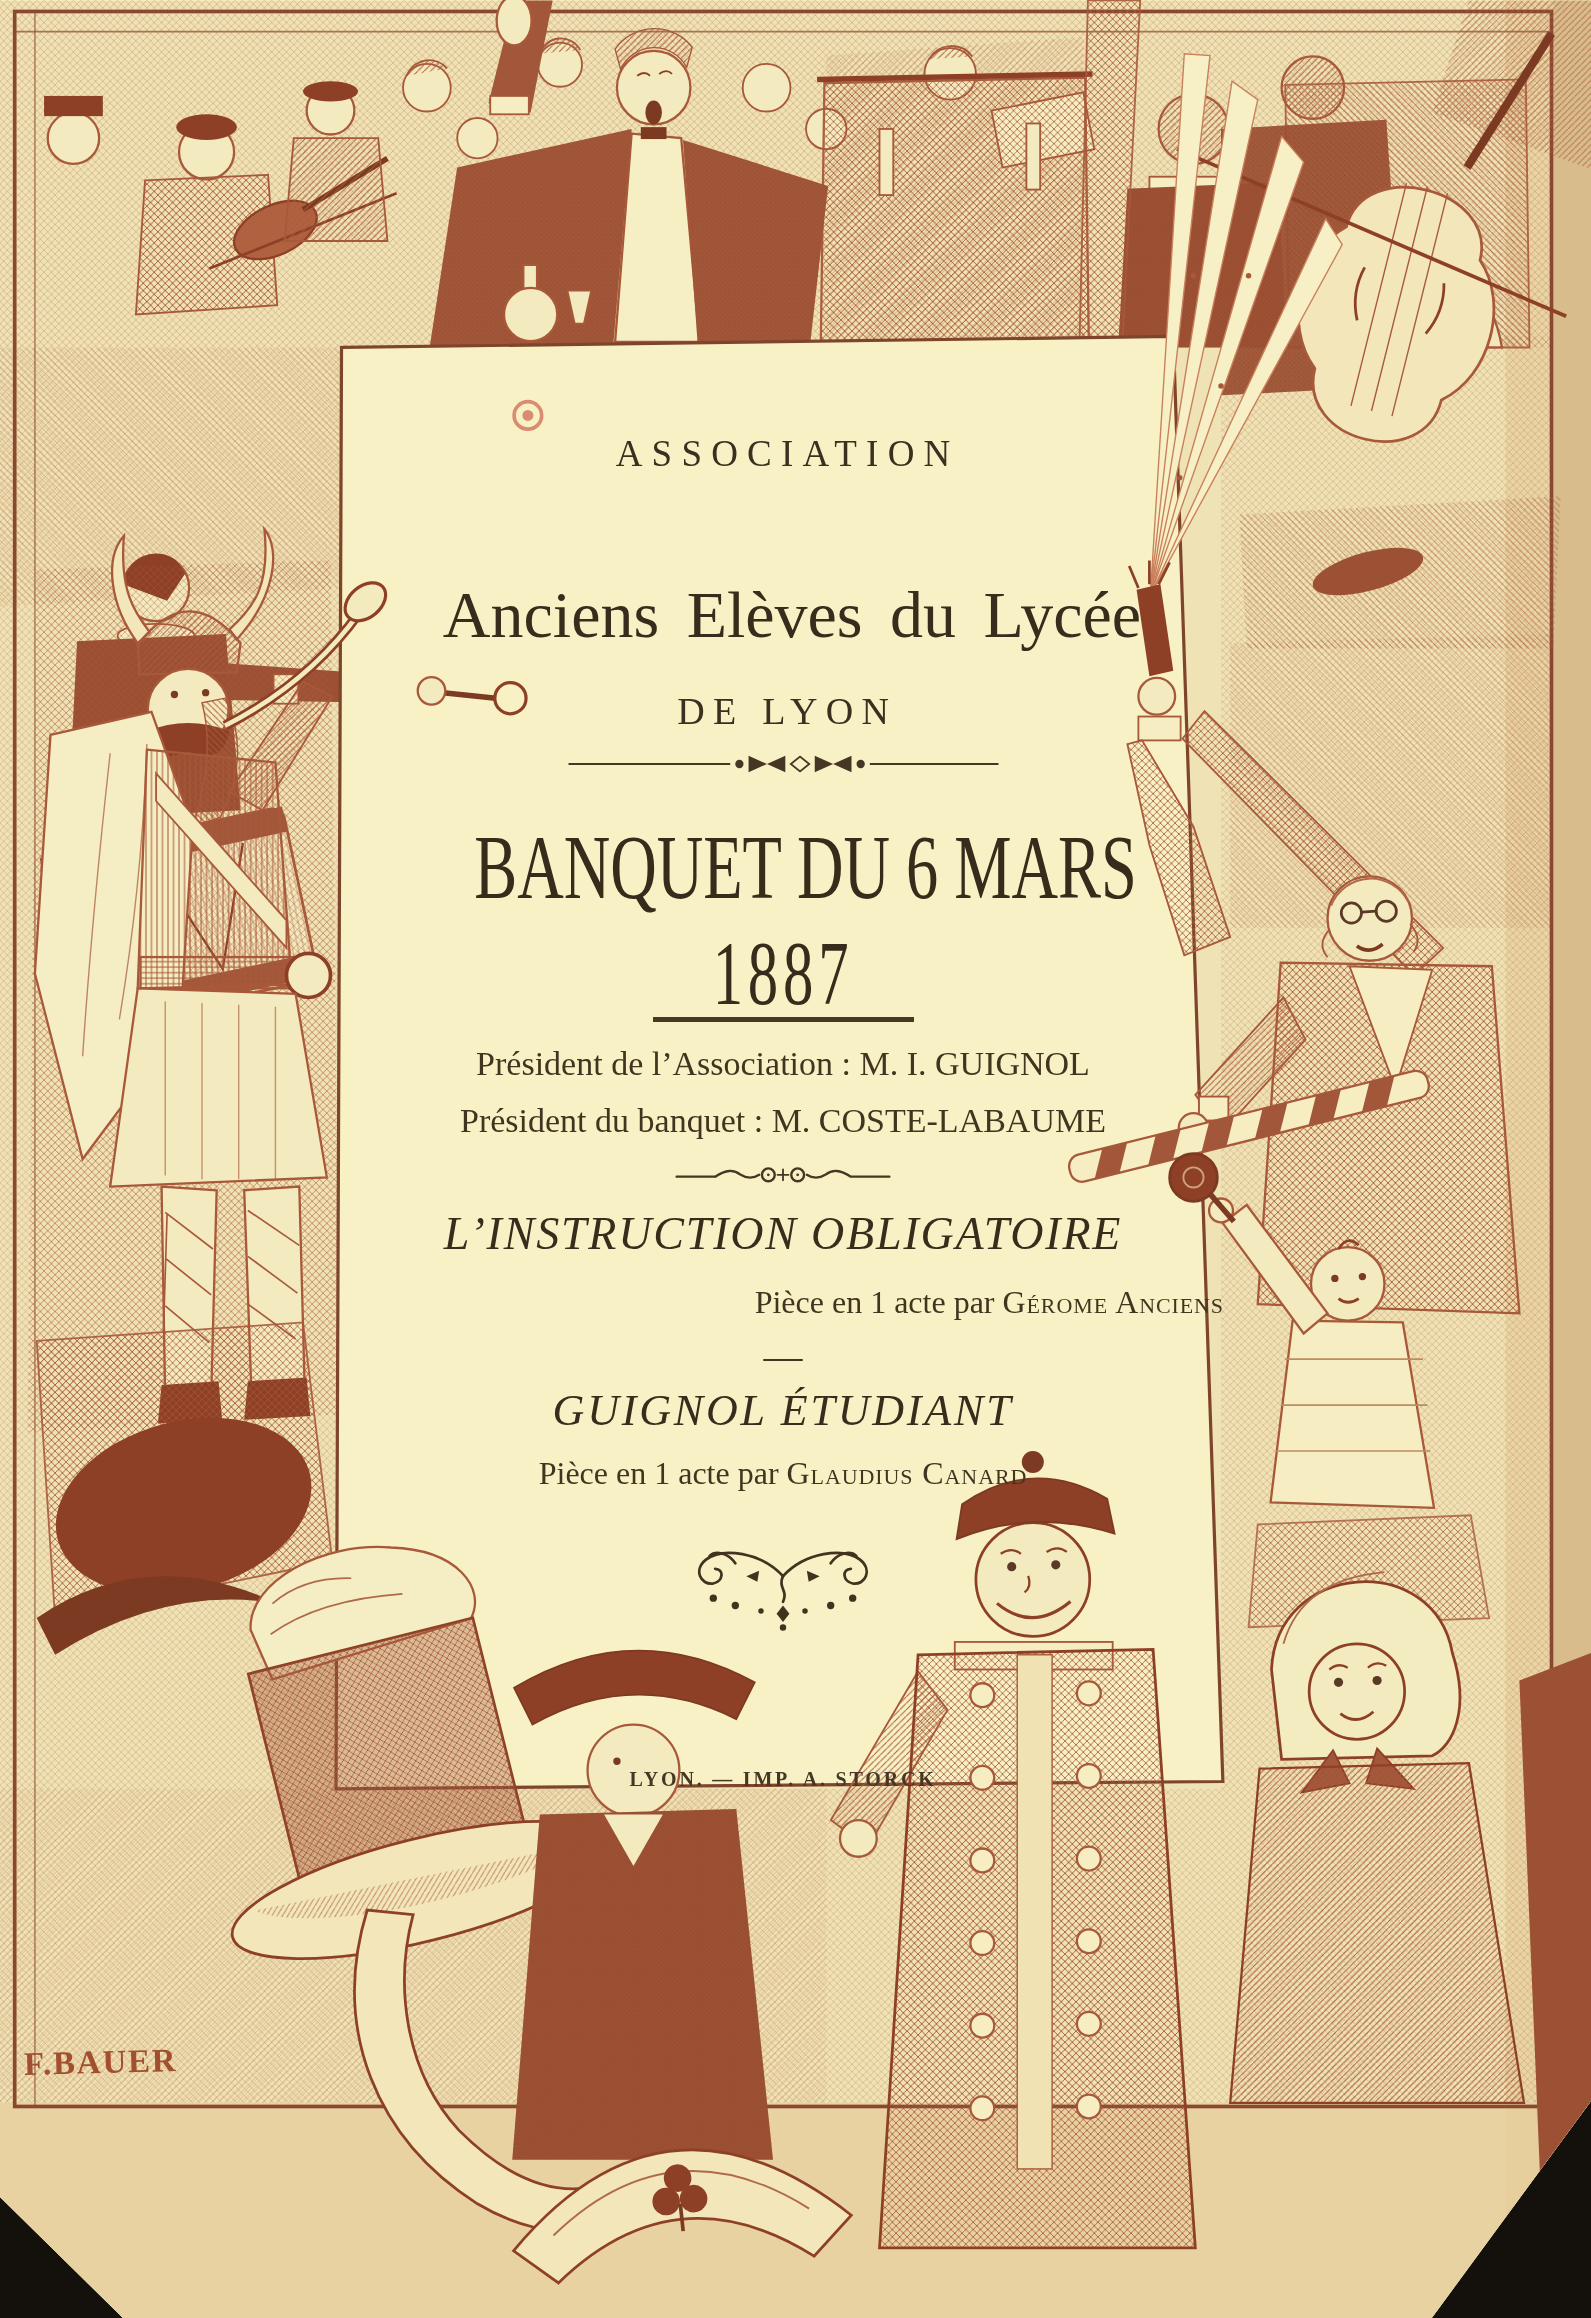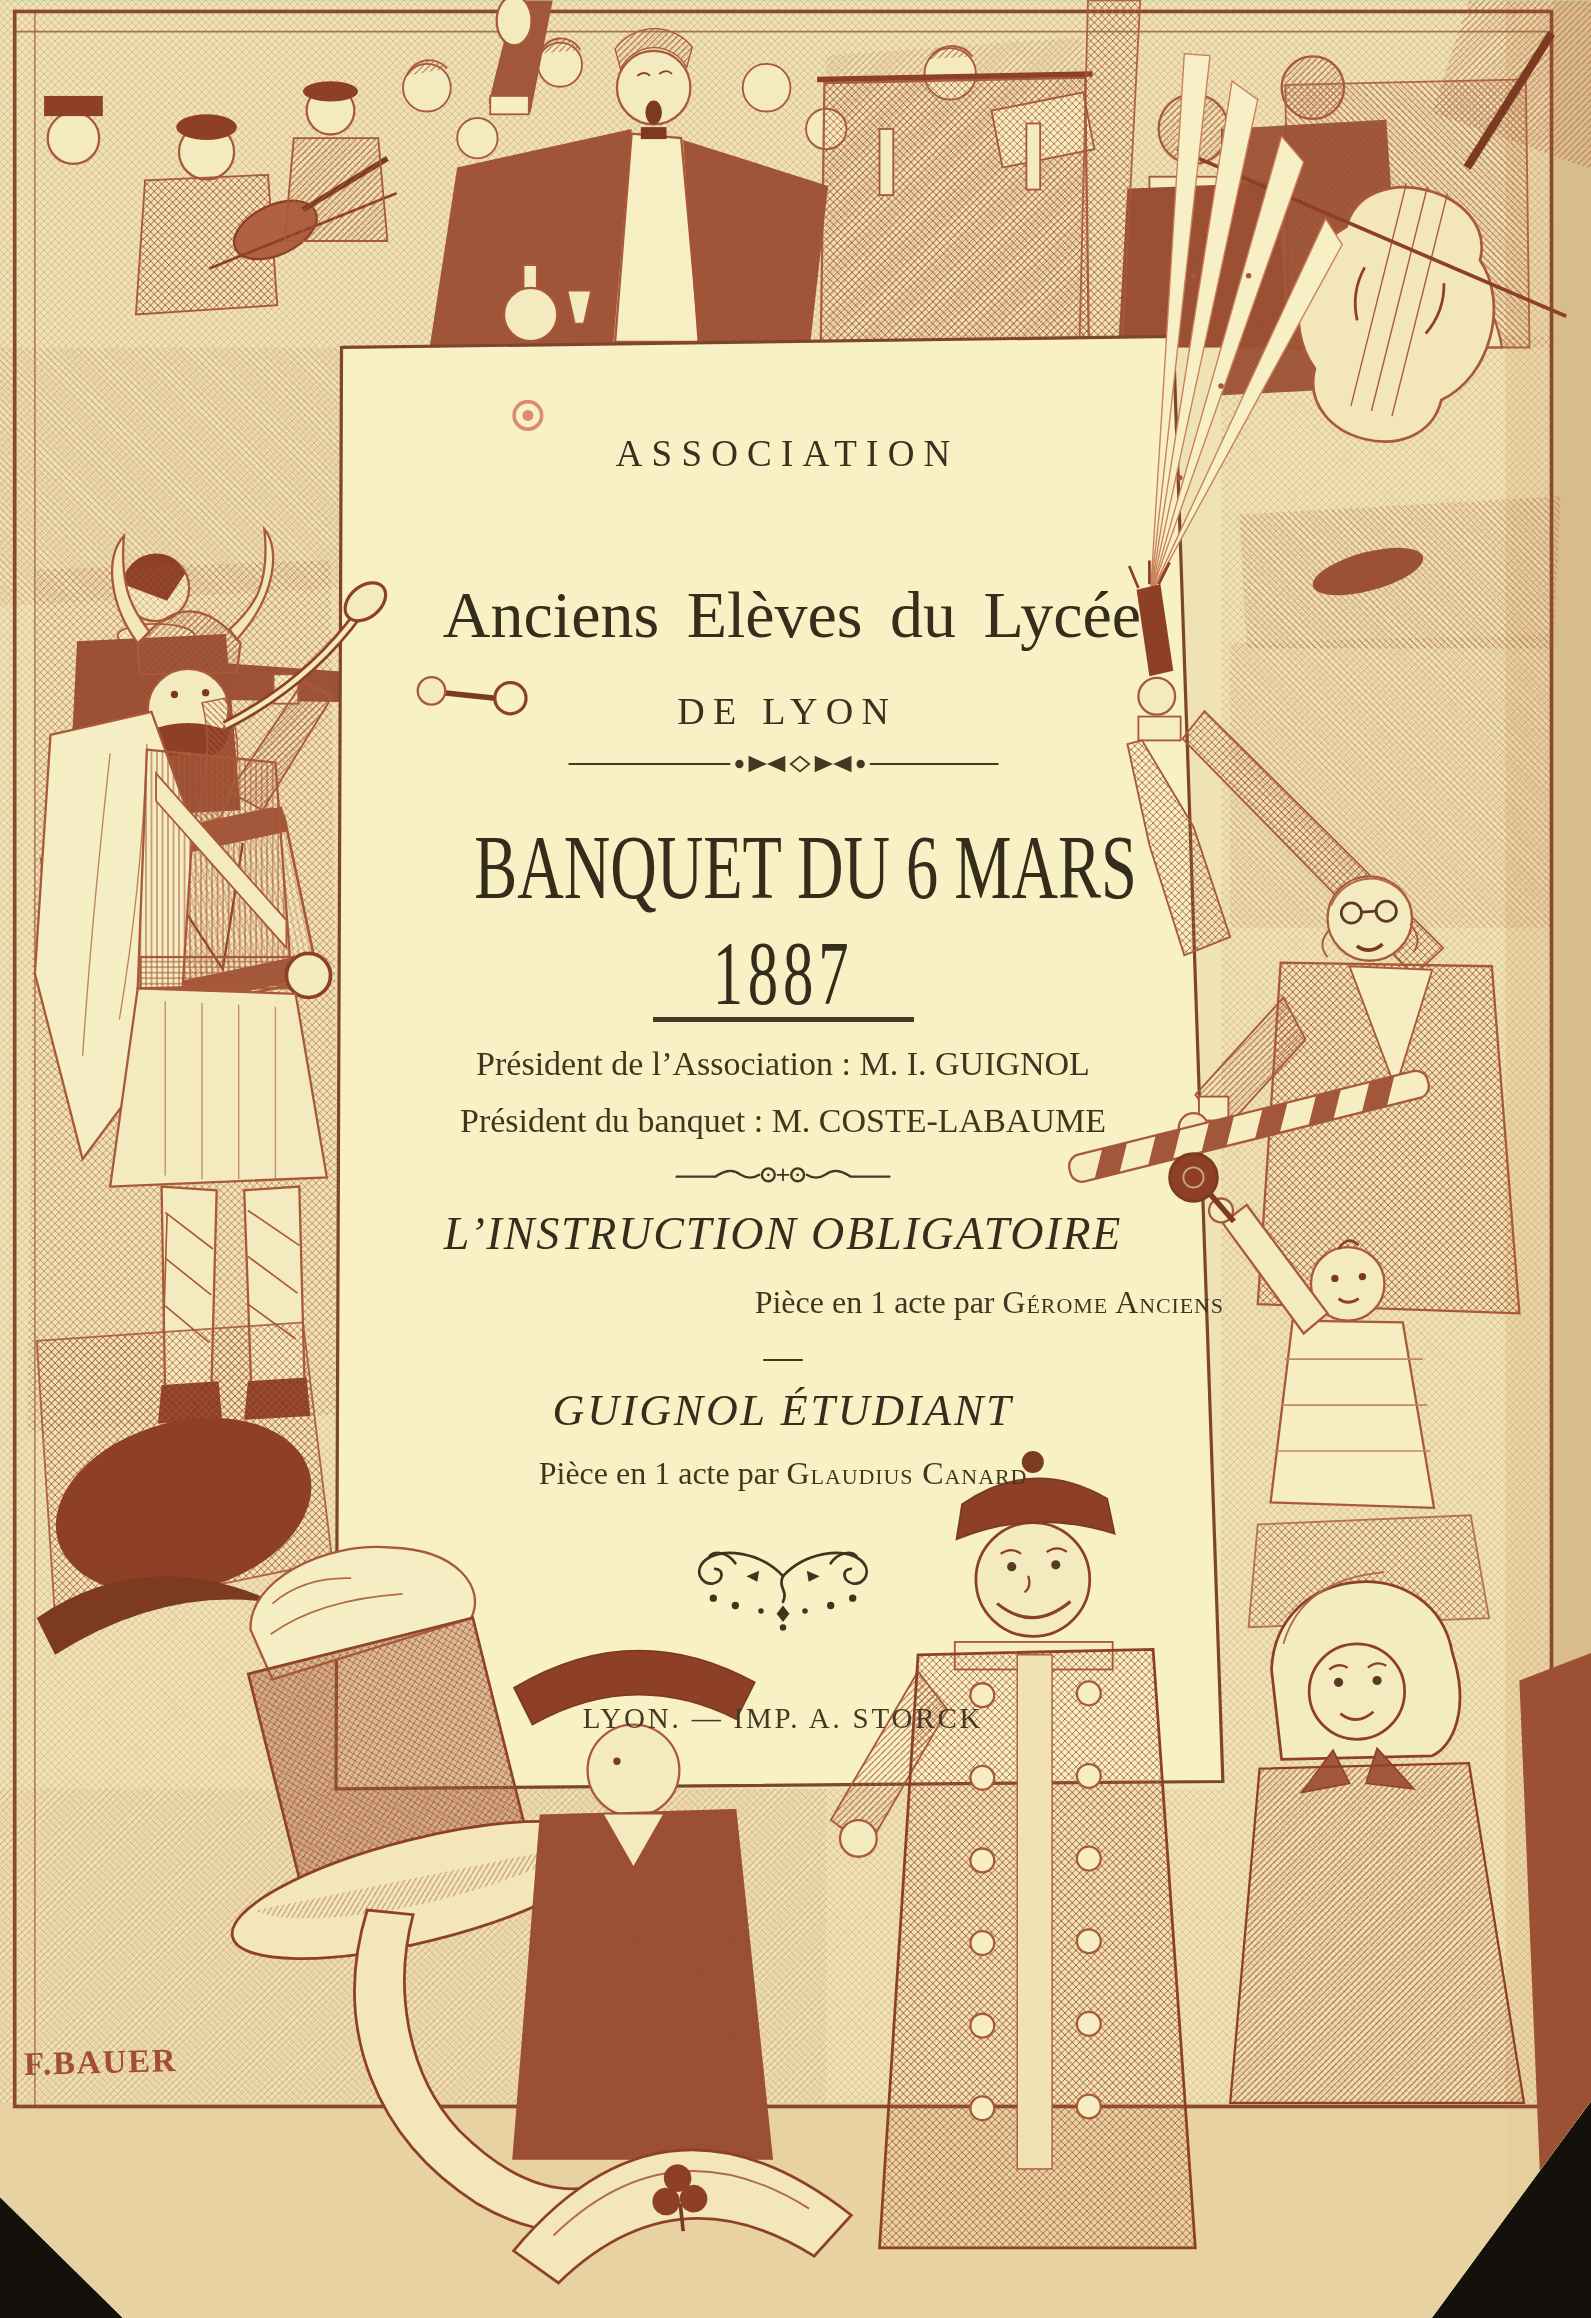--- a/index.html
+++ b/index.html
@@ -3,21 +3,21 @@
 <meta charset="utf-8">
 <title>BANQUET DU 6 MARS</title>
 <style>
   html,body{margin:0;padding:0;}
   body{
     width:1591px;height:2319px;position:relative;
     background:#14110d;
     font-family:"Liberation Serif","DejaVu Serif",serif;
   }
   .card{
-    position:absolute;inset:0;background:#86efac;overflow:hidden;
+    position:absolute;inset:0;background:#fef9c3;overflow:hidden;
     clip-path:polygon(0 0,1591px 0,1591px 2101px,1431px 2319px,124px 2319px,0 2197px);
   }
   .art{position:absolute;left:0;top:0;width:1591px;height:2319px;}
   .text-layer{position:absolute;left:342px;top:336px;width:882px;height:1453px;}
   .tl{position:absolute;left:0;width:100%;text-align:center;color:#3e3322;white-space:nowrap;}
   .t-assoc{top:96px;font-size:37px;letter-spacing:9.2px;text-indent:9.2px;color:#39301f;}
   .t-des{top:197px;font-size:19px;letter-spacing:5.5px;text-indent:5.5px;color:#4a3d28;}
   .t-anciens{top:241px;font-size:66px;word-spacing:11px;color:#372d1c;padding-left:9px;}
   .t-delyon{top:353px;font-size:38px;letter-spacing:8.3px;text-indent:8.3px;color:#39301f;}
   .orn{position:absolute;left:0;width:100%;text-align:center;}
@@ -27,21 +27,21 @@
   .rule{position:absolute;top:681px;left:50%;width:261px;height:4.6px;margin-left:-130px;background:#473925;}
   .t-pres1{top:709px;font-size:34px;color:#41351f;}
   .t-pres2{top:766px;font-size:34px;color:#41351f;}
   .orn-squiggle{top:826px;}
   .t-play1{top:871px;font-size:46px;font-style:italic;letter-spacing:1.8px;color:#372d1c;}
   .t-sub1{top:948px;font-size:32px;text-align:right;color:#41351f;}
   .t-dash{top:997px;font-size:39px;color:#41351f;}
   .t-play2{top:1049px;font-size:44px;font-style:italic;letter-spacing:2.8px;color:#372d1c;text-align:center;}
   .t-sub2{top:1119px;font-size:32px;color:#41351f;}
   .orn-flourish{top:1209px;}
-  .t-imprint{top:1366px;font-size:29px;letter-spacing:2.8px;color:#453724;}
+  .t-imprint{top:1432px;font-size:20px;letter-spacing:2.8px;color:#453724;font-weight:bold;}
   .author{font-variant:small-caps;letter-spacing:0.9px;}
   .signature{
     position:absolute;left:24px;top:2044px;font-size:33px;font-weight:bold;
     color:#a14f2e;letter-spacing:1.8px;transform:rotate(-1.5deg);
     font-family:"Liberation Serif","DejaVu Serif",serif;
   }
 </style>
 </head>
 <body>
 

